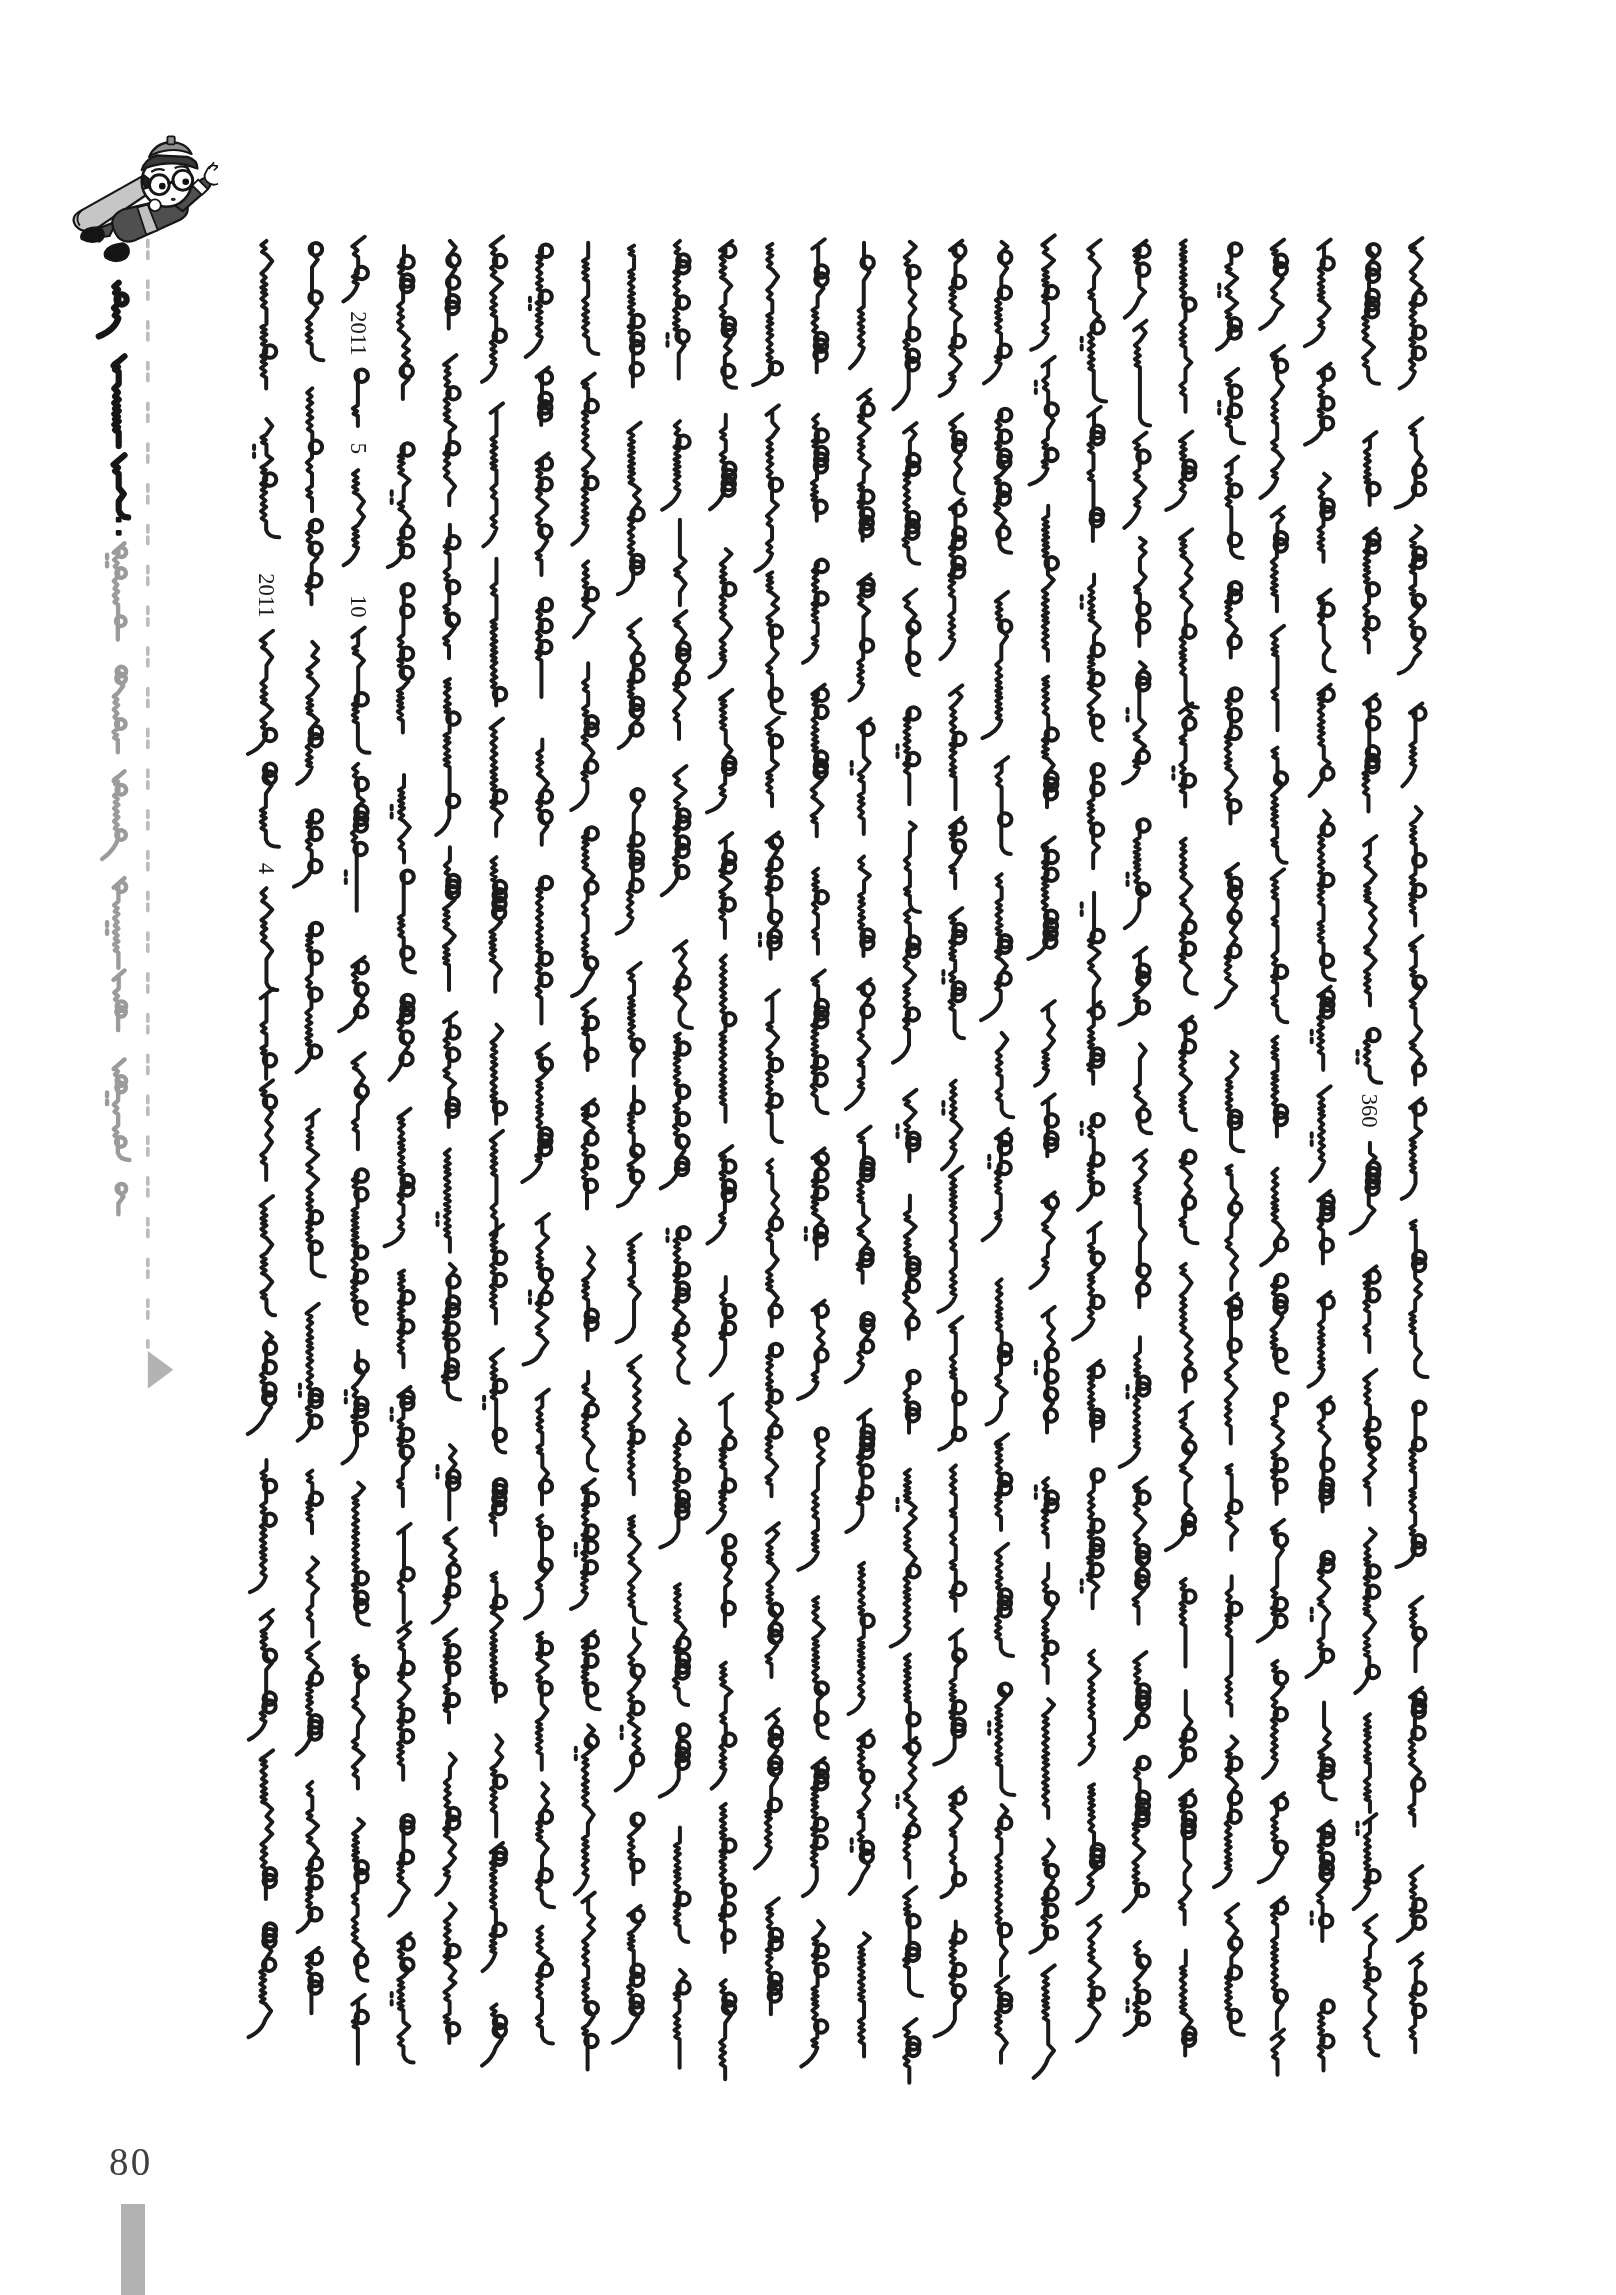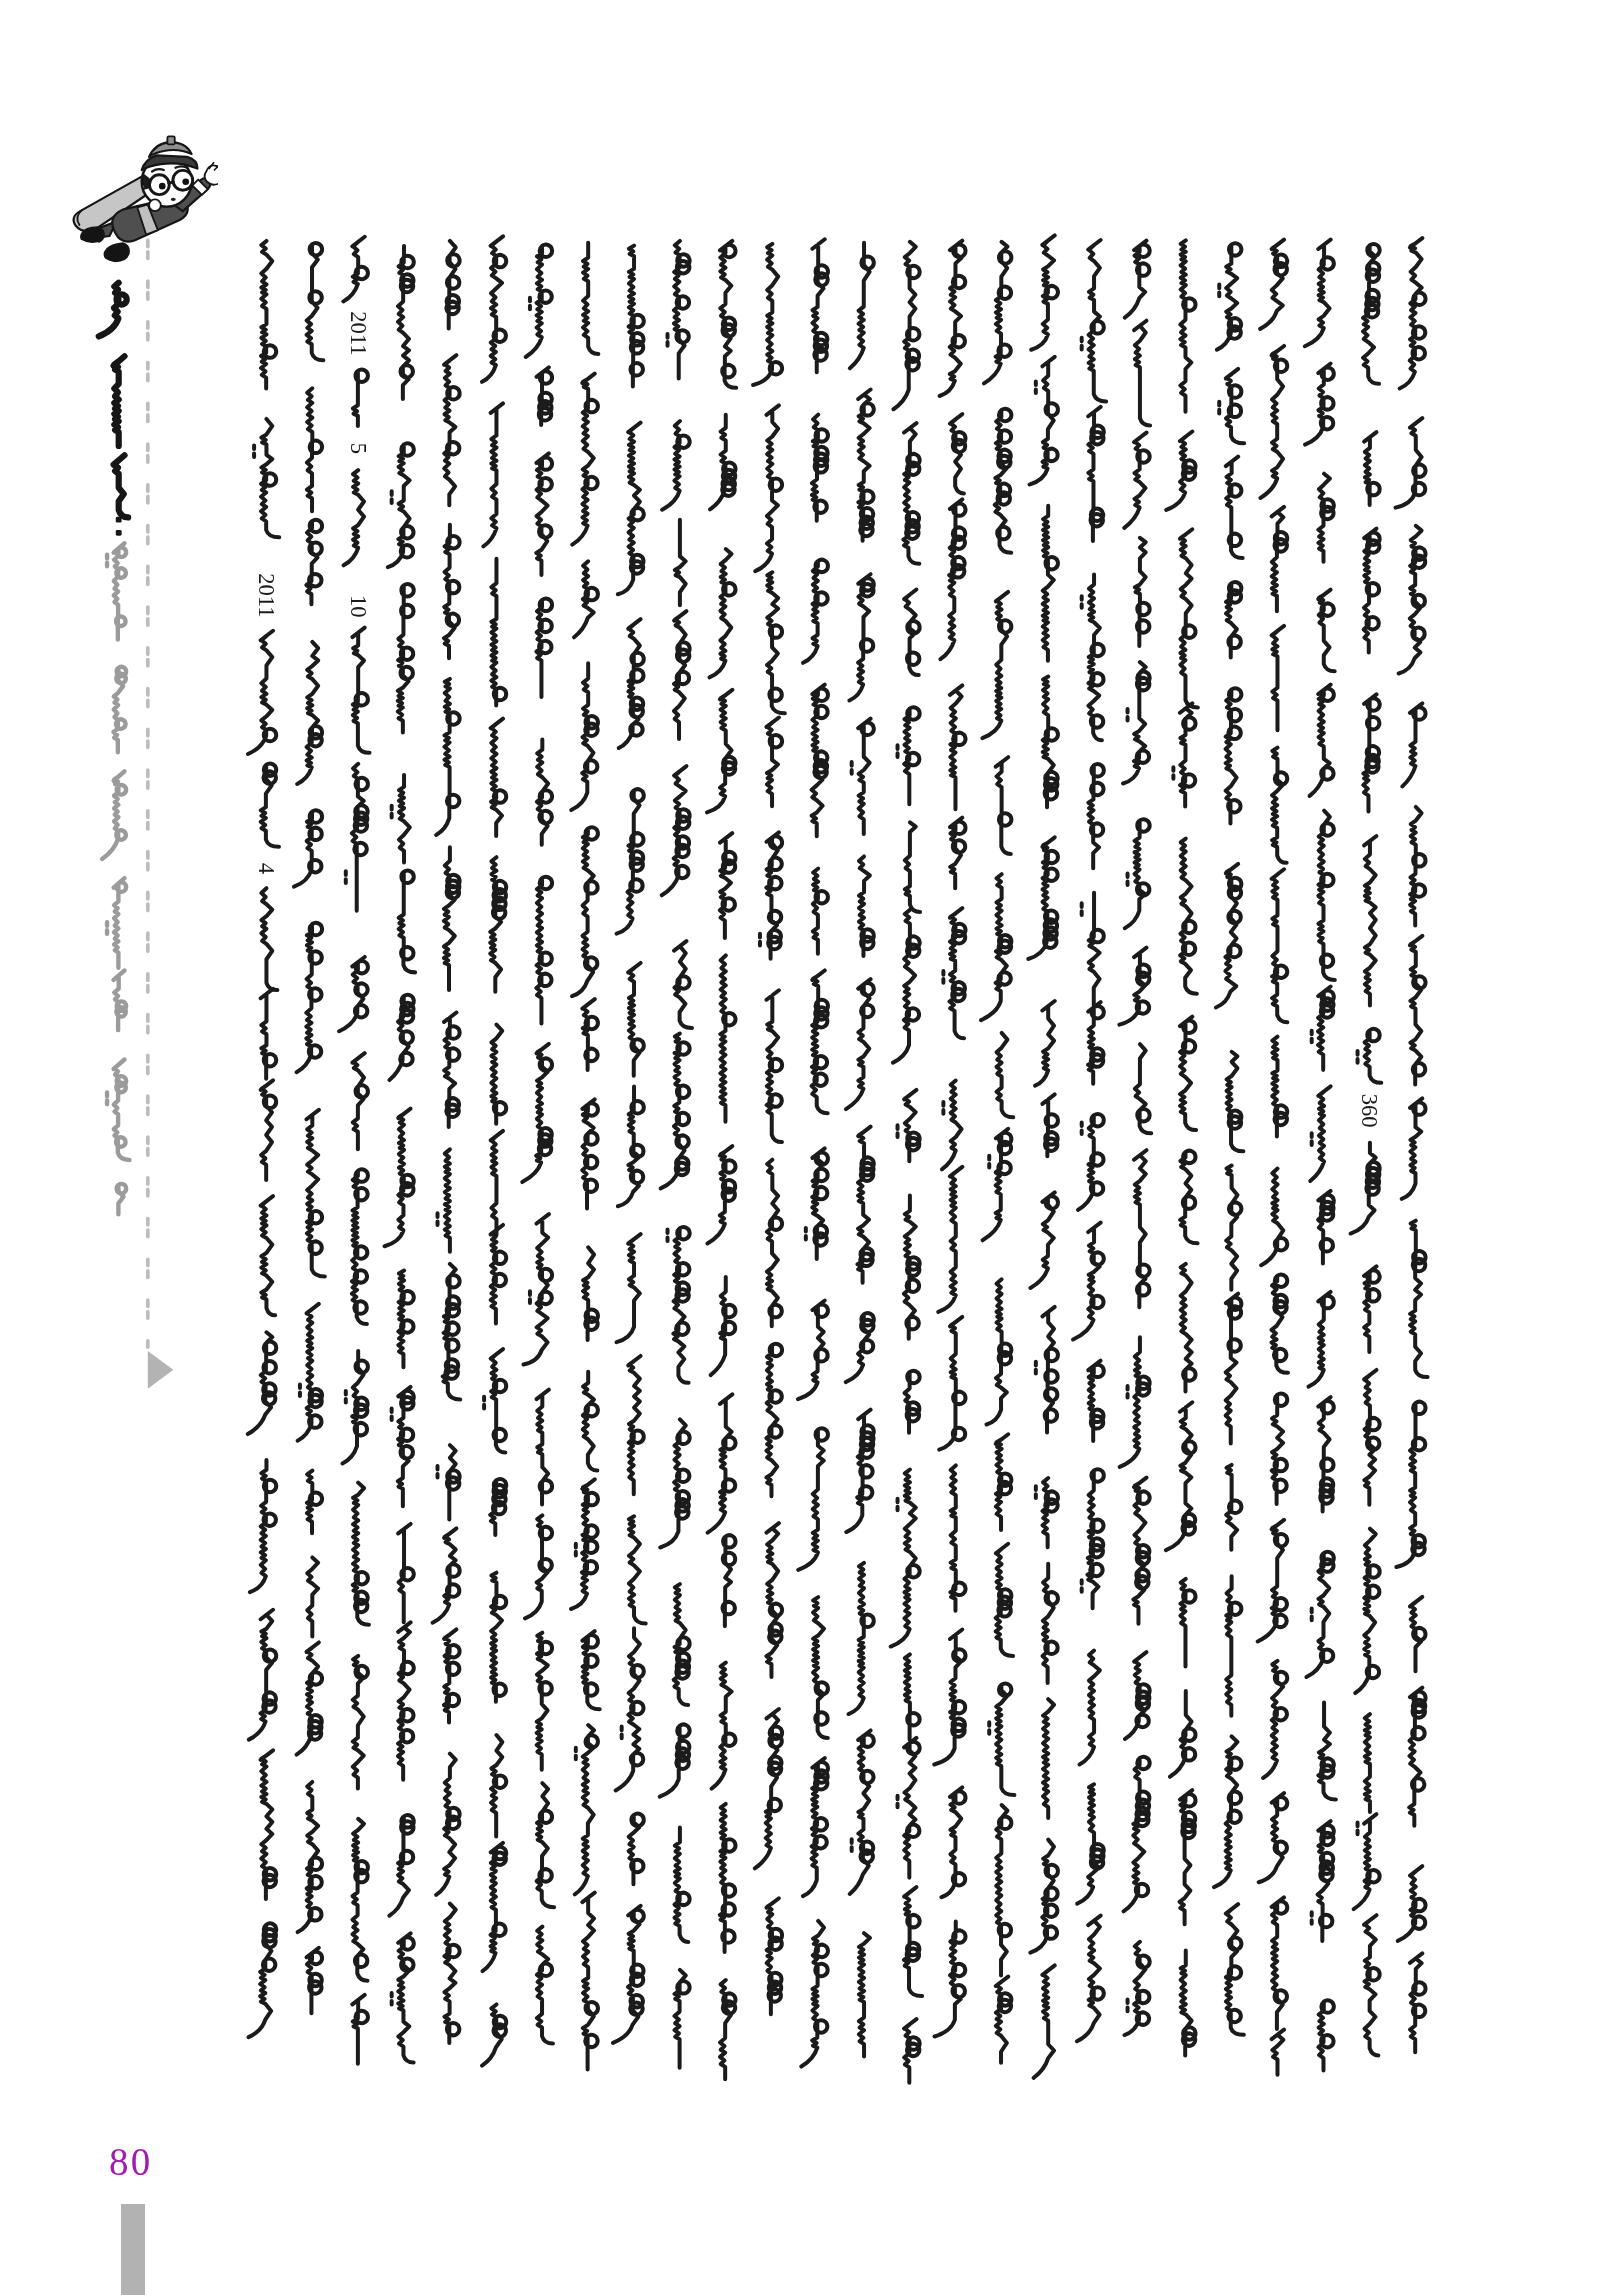--- a/index.html
+++ b/index.html
@@ -4,21 +4,21 @@
 <style>
   html,body{margin:0;padding:0;}
   body{
     width:1616px;height:2295px;position:relative;background:#ffffff;
     font-family:"Liberation Serif", serif; overflow:hidden;
   }
   #mascot{position:absolute;left:64px;top:133px;width:154px;height:143px;}
   #artsvg{position:absolute;left:0;top:0;}
   #page-number{
     position:absolute;left:109px;top:2139px;width:58px;
-    font-size:39px;color:#a21caf;letter-spacing:2.2px;
+    font-size:39px;color:#404040;letter-spacing:2.2px;
     font-family:"Liberation Serif", serif;
   }
   #footer-bar{
     position:absolute;left:121px;top:2204px;width:24px;height:91px;
     background:#b2b2b2;
   }
 </style>
 </head>
 <body>
 

